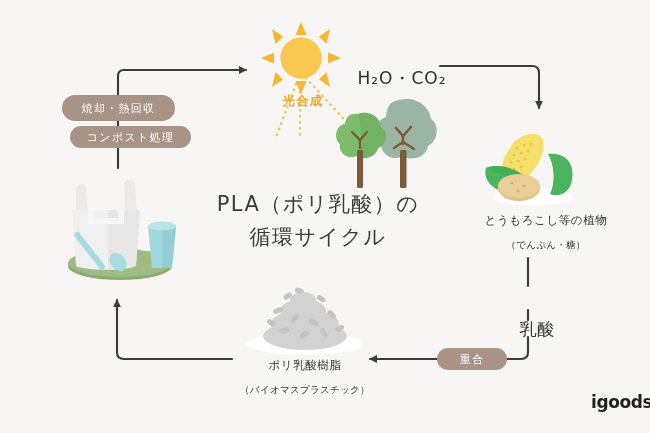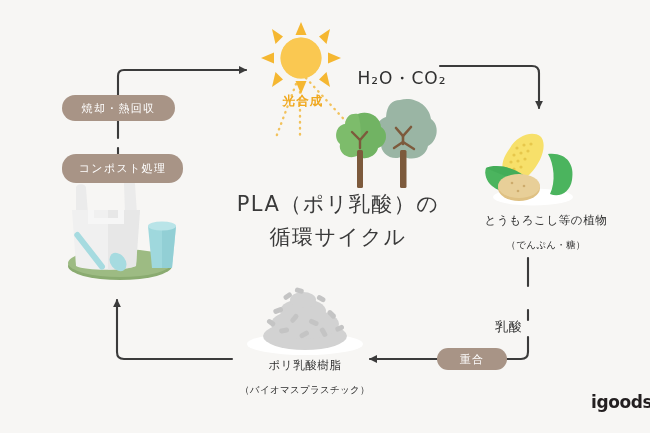--- a/index.html
+++ b/index.html
@@ -7,43 +7,43 @@
     width:650px;height:433px;
     background:#f7f6f4;
     font-family:"DejaVu Sans","Liberation Sans",sans-serif;
     overflow:hidden;position:relative;
   }
   .stage{position:absolute;inset:0;}
   .abs{position:absolute;}
 
   
   .title{
-    left:208px;top:188px;width:260px;
+    left:188px;top:188px;width:260px;
     text-align:center;color:#3a3a3a;
     font-size:21px;letter-spacing:1.5px;line-height:1.55;
     font-weight:500;
   }
   .title .line2{display:block;}
 
   .lbl{color:#2f2f2f;font-size:11.5px;text-align:center;letter-spacing:.6px;}
   .lbl .sub{display:block;font-size:9.5px;margin-top:11px;letter-spacing:.3px;}
 
   .formula{
     left:337px;top:58px;width:130px;text-align:center;
     color:#2f2f2f;font-size:17px;letter-spacing:1px;margin-top:9px;
   }
 
   .photo{
     left:258px;top:93px;width:90px;text-align:center;
     color:#f0a81e;font-size:12.5px;letter-spacing:1.2px;font-weight:600;
   }
 
   .lactic{
-    left:495px;top:318px;width:60px;text-align:left;
-    color:#2f2f2f;font-size:13px;letter-spacing:.8px;
+    left:495px;top:318px;width:60px;text-align:right;
+    color:#2f2f2f;font-size:17px;letter-spacing:.8px;
   }
 
   .logo{
     left:578px;top:392px;color:#231f20;
     font-size:17px;font-weight:700;letter-spacing:-0.4px;margin-left:13px;
   }
 
   
   .pill{
     background:#a89486;color:#fff;border-radius:14px;
@@ -213,21 +213,21 @@
     <path d="M110,56 L124,56 L120,98 L110,98 Z" fill="#8fcdd3" opacity="0.8"></path>
     <ellipse cx="110" cy="56" rx="14" ry="4.5" fill="#b9e4e8"></ellipse>
 
     <rect x="34" y="58" width="6" height="46" rx="3" fill="#a6dbe0" transform="rotate(-38 37 80)"></rect>
     <ellipse cx="66" cy="92" rx="7.5" ry="10" fill="#a6dbe0" transform="rotate(-38 66 92)"></ellipse>
   </svg>
 
 
   <div class="abs pill" style="left:62px;top:95px;width:113px;height:26px;">焼却・熱回収</div>
 
-  <div class="abs pill" style="left:62px;top:126px;width:121px;height:29px;margin-top:28px;">コンポスト処理</div>
+  <div class="abs pill" style="left:70px;top:126px;width:121px;height:22px;">コンポスト処理</div>
 
 
   <div class="abs pill" style="left:437px;top:348px;width:70px;height:22px;">重合</div>
 
   <div class="abs lactic">乳酸</div>
 
   <div class="abs title">
     <span>PLA（ポリ乳酸）の</span>
     <span class="line2">循環サイクル</span>
   </div>

